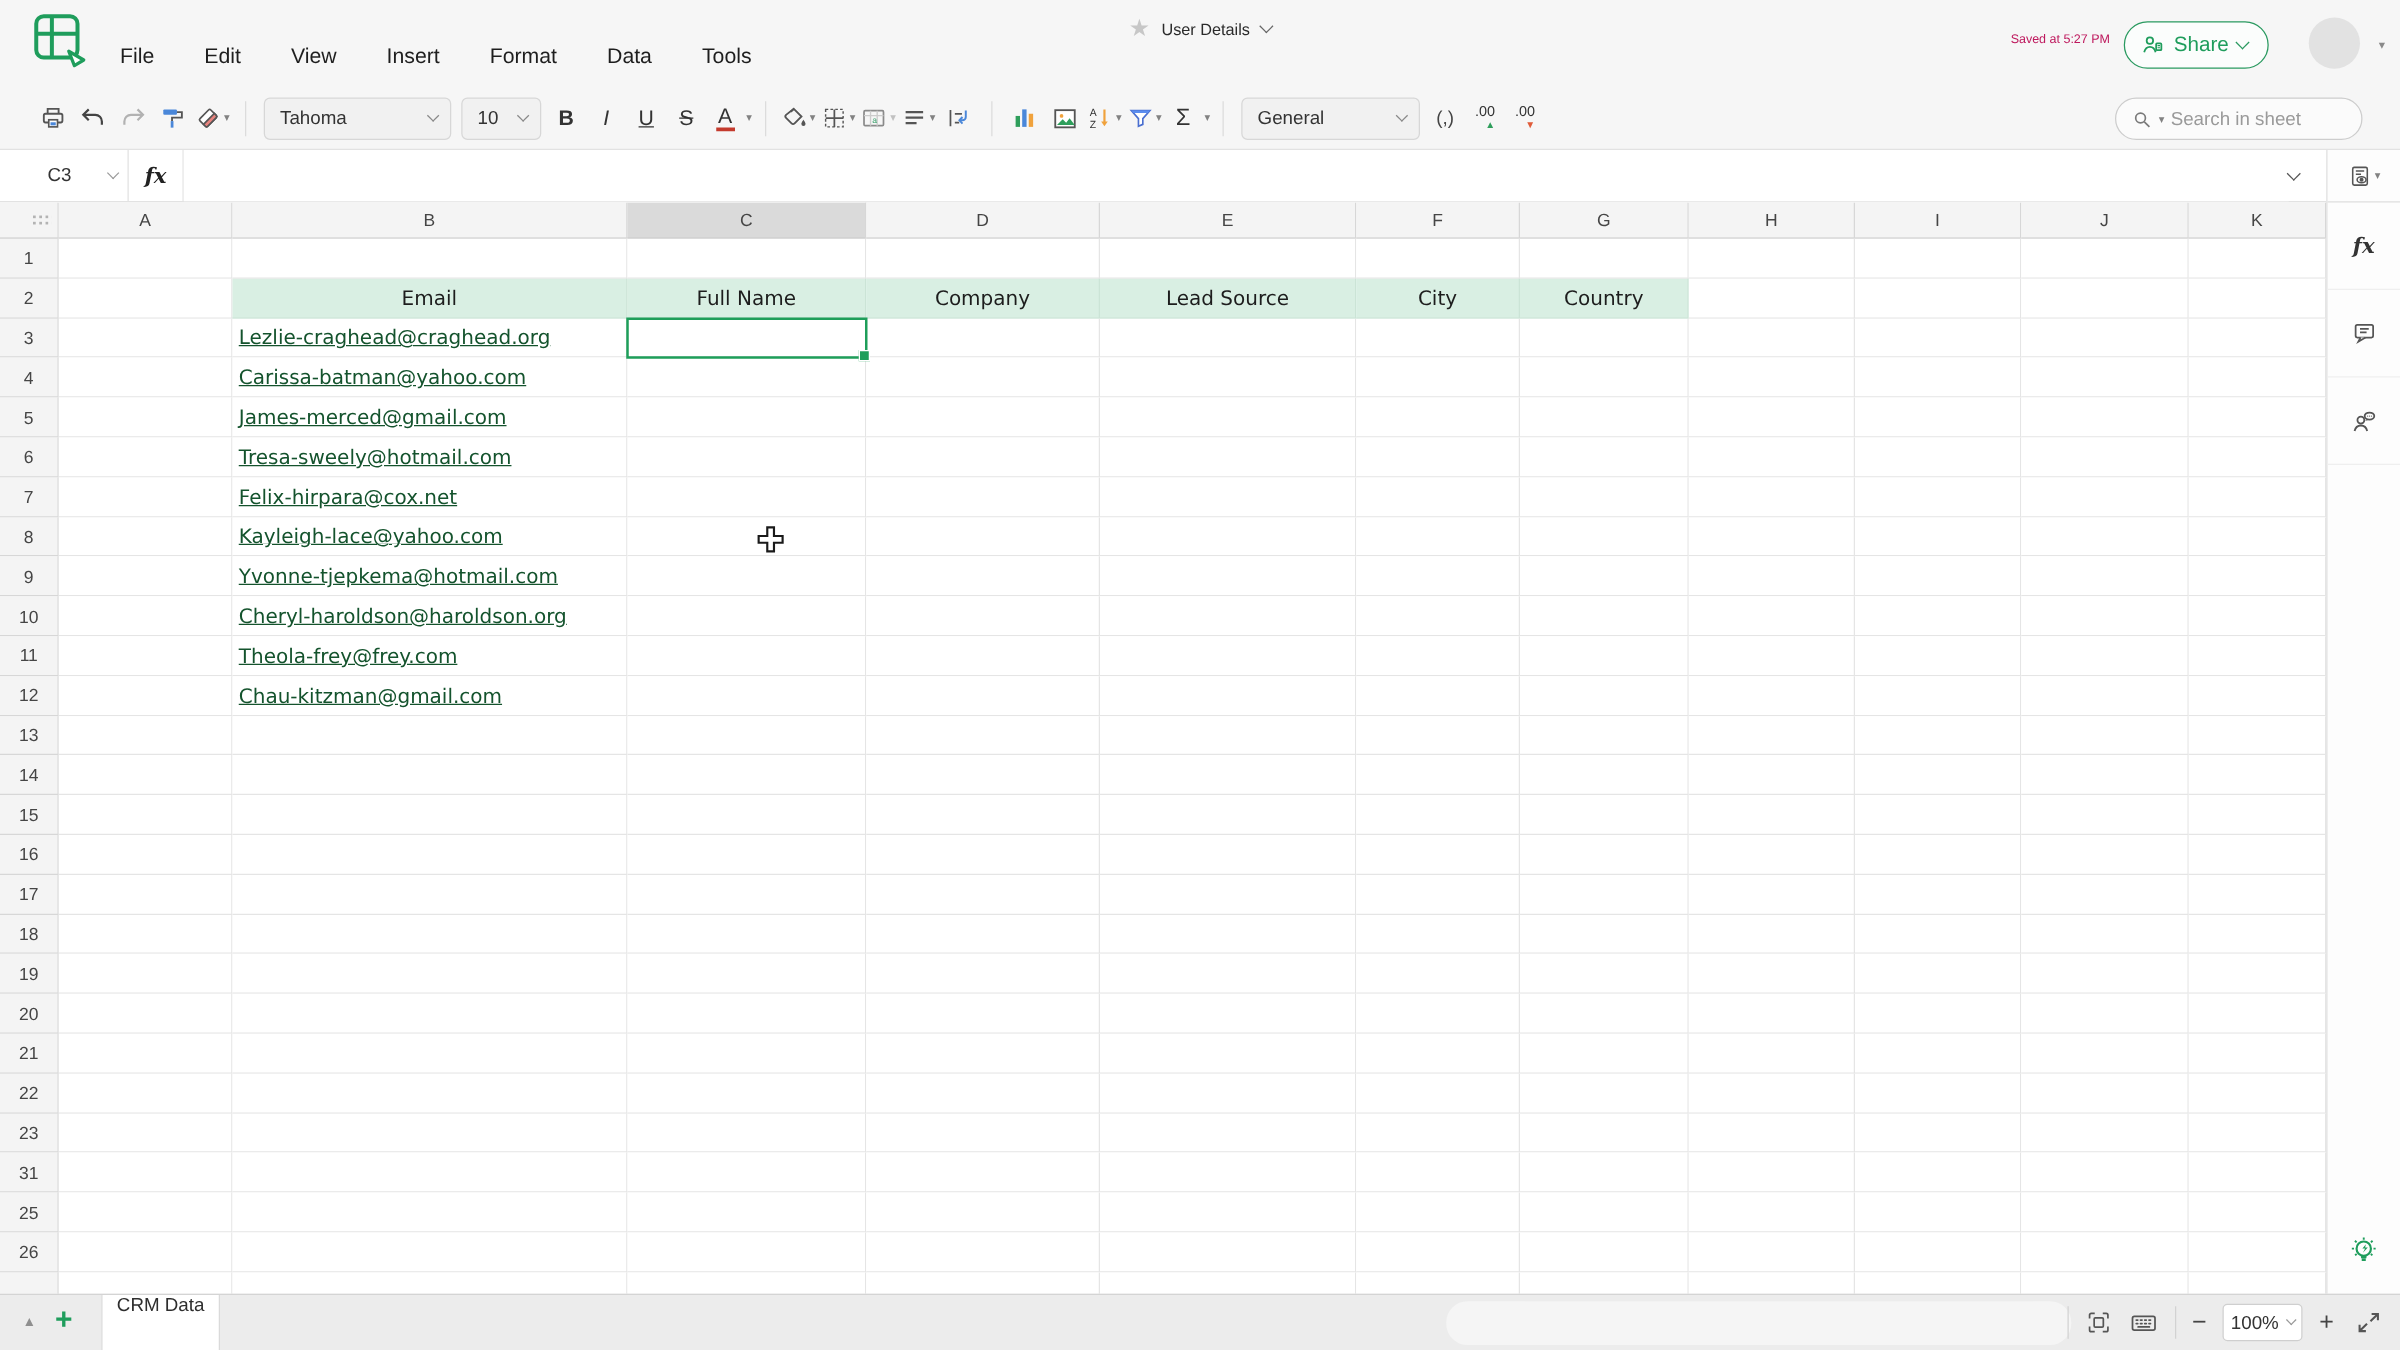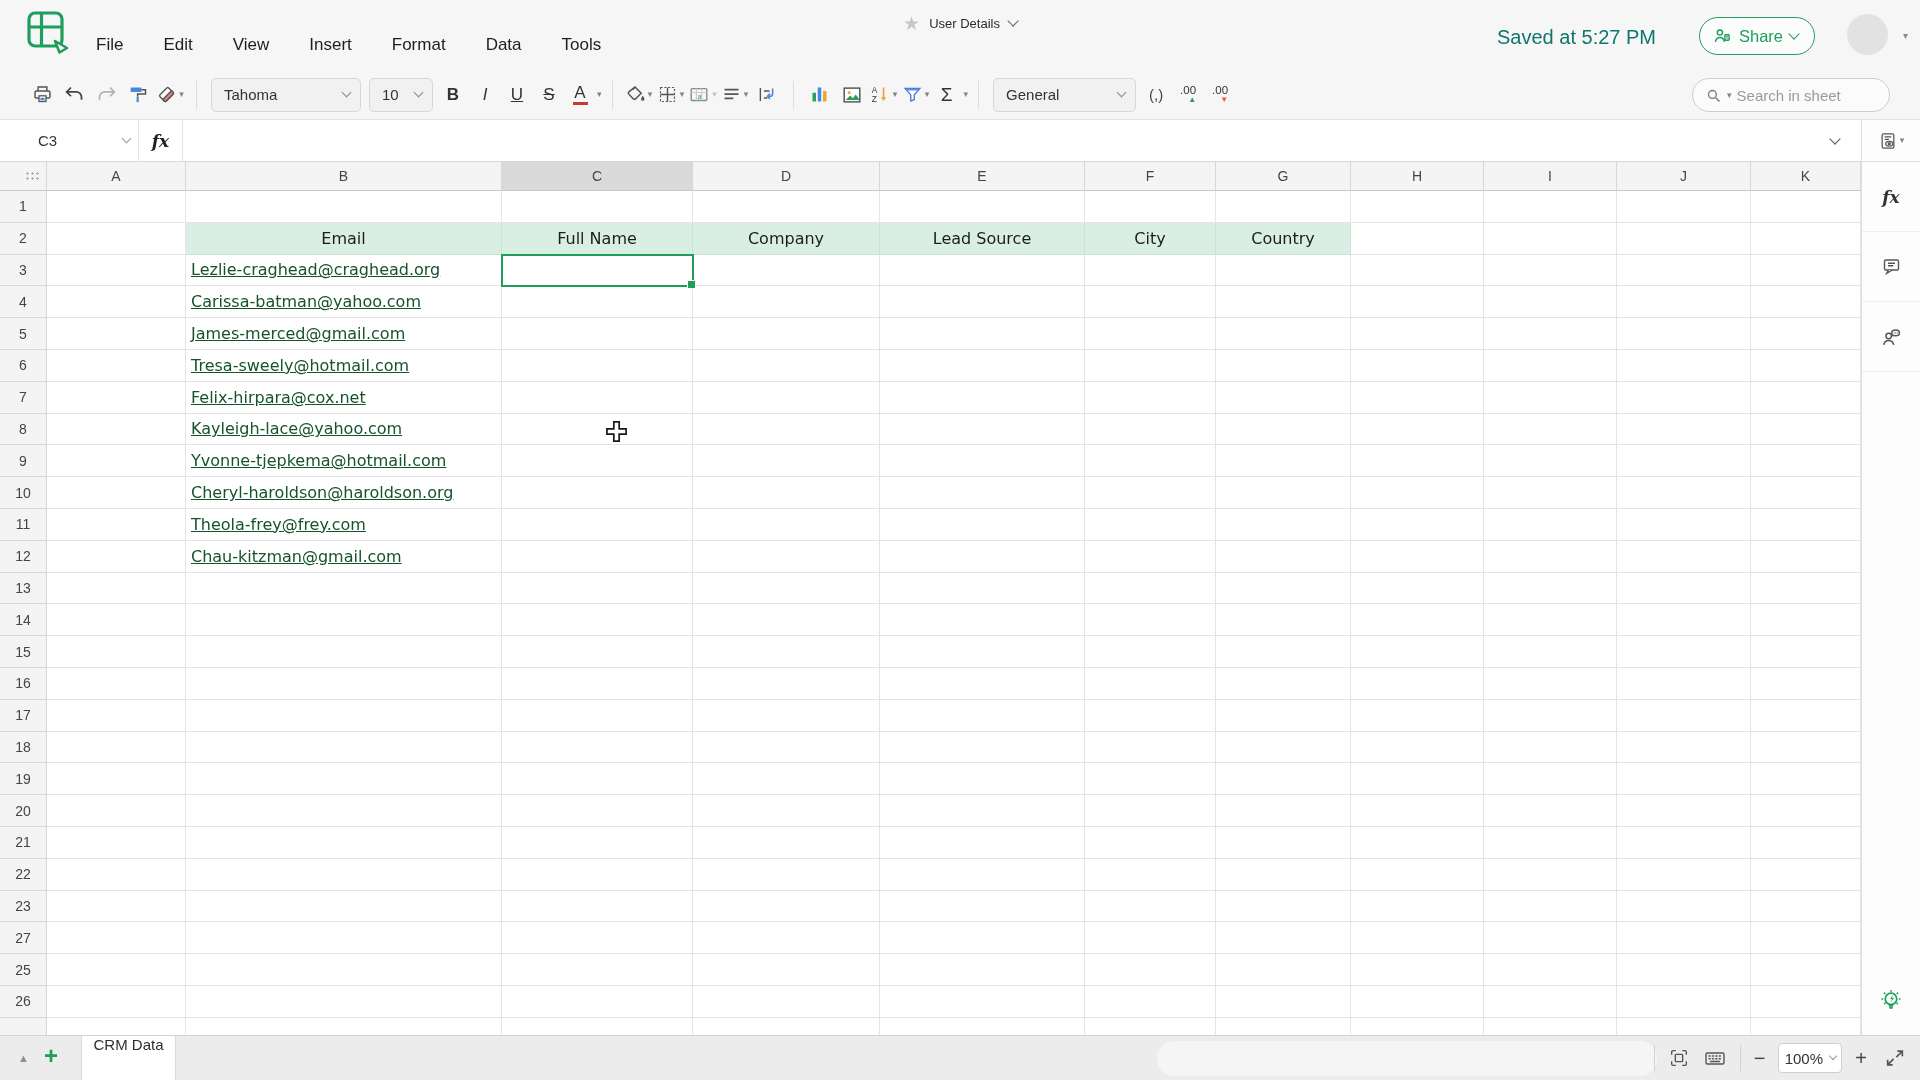--- a/index.html
+++ b/index.html
@@ -10,21 +10,21 @@
   #topbar { position:absolute; left:0; top:0; width:1920px; height:70px; background:#f6f6f6; }
   #logo { position:absolute; left:26px; top:10px; width:46px; height:50px; }
   #menus { position:absolute; left:96px; top:20px; height:50px; display:flex; align-items:center; gap:40px; }
   .menu { font-size:17px; color:#1e1e1e; cursor:default; }
   #title-group { position:absolute; left:50%; top:8px; transform:translateX(-50%); height:30px;
                  display:flex; align-items:center; gap:9px; }
   #star { color:#c7c7c7; font-size:19px; line-height:1; }
   #doc-title { font-size:13px; color:#2b2b2b; }
   .chev { width:8px; height:8px; border-right:1.6px solid #666; border-bottom:1.6px solid #666;
           transform:rotate(45deg); margin-top:-4px; display:inline-block; }
-  #saved { position:absolute; right:264px; top:26px; font-size:20px; color:#0f766e; }
+  #saved { position:absolute; right:232px; top:26px; font-size:10px; color:#be185d; }
   #share { position:absolute; right:105px; top:17px; height:38px; padding:0 16px 0 12px;
            border:1.6px solid #2a9a60; border-radius:19px; background:#fbfdfc;
            display:flex; align-items:center; gap:7px; color:#1f9d5c; font-size:16.5px; }
   #share .chev { border-color:#2a9a60; }
   #avatar { position:absolute; right:32px; top:14px; width:41px; height:41px; border-radius:50%; background:#e2e2e2; }
   #avatar-dd { position:absolute; right:12px; top:30px; font-size:10px; color:#8a8a8a; }
 
   
   #toolbar { position:absolute; left:0; top:70px; width:1920px; height:50px; background:#f6f6f6;
              border-bottom:1px solid #e2e2e2; display:flex; align-items:center; padding-left:26px; }
@@ -43,21 +43,21 @@
   .two-line .up { color:#2e9e5b; font-size:8px; } .two-line .dn { color:#e05c3a; font-size:8px; }
   #search { position:absolute; right:30px; top:8px; width:198px; height:34px; border:1px solid #cdcdcd;
             border-radius:17px; background:#fbfbfb; display:flex; align-items:center; padding:0 12px; gap:5px; }
   #search input { border:none; outline:none; background:transparent; font-size:15px; color:#333; width:130px; }
   #search input::placeholder { color:#9a9a9a; }
   .a-underline { display:block; width:15px; height:3px; background:#c43a2d; margin-top:1px; }
 
   
   #fbar { position:absolute; left:0; top:120px; width:1861px; height:42px; background:#fff;
           border-bottom:1px solid #d9d9d9; display:flex; align-items:center; }
-  #namebox { width:139px; height:100%; border-right:1px solid #e2e2e2; display:flex; align-items:center;
+  #namebox { width:103px; height:100%; border-right:1px solid #e2e2e2; display:flex; align-items:center;
              padding:0 8px 0 38px; justify-content:space-between; font-size:15px; color:#333; }
   #fxbox { width:44px; height:100%; border-right:1px solid #e2e2e2; display:flex; align-items:center; justify-content:center;
            font-family:"DejaVu Serif", serif; font-style:italic; font-weight:600; font-size:17px; color:#222; }
   #formula-input { flex:1; height:100%; border:none; outline:none; font-size:15px; padding:0 14px;
                    font-family:"DejaVu Sans", sans-serif; }
   #fbar-expand { margin-right:22px; }
 
   
   #gridwrap { position:absolute; left:0; top:162px; width:1861px; height:873px; overflow:hidden; background:#fff; }
   #grid { display:grid; grid-template-rows:29px; grid-auto-rows:31.8px; }
@@ -638,21 +638,21 @@
       <div class="cell"></div>
       <div class="cell"></div>
       <div class="cell"></div>
       <div class="cell"></div>
       <div class="cell"></div>
       <div class="cell"></div>
       <div class="cell"></div>
       <div class="cell"></div>
       <div class="cell"></div>
       <div class="cell"></div>
-      <div class="rh">27</div>
+      <div class="rh">31</div>
       <div class="cell"></div>
       <div class="cell"></div>
       <div class="cell"></div>
       <div class="cell"></div>
       <div class="cell"></div>
       <div class="cell"></div>
       <div class="cell"></div>
       <div class="cell"></div>
       <div class="cell"></div>
       <div class="cell"></div>

